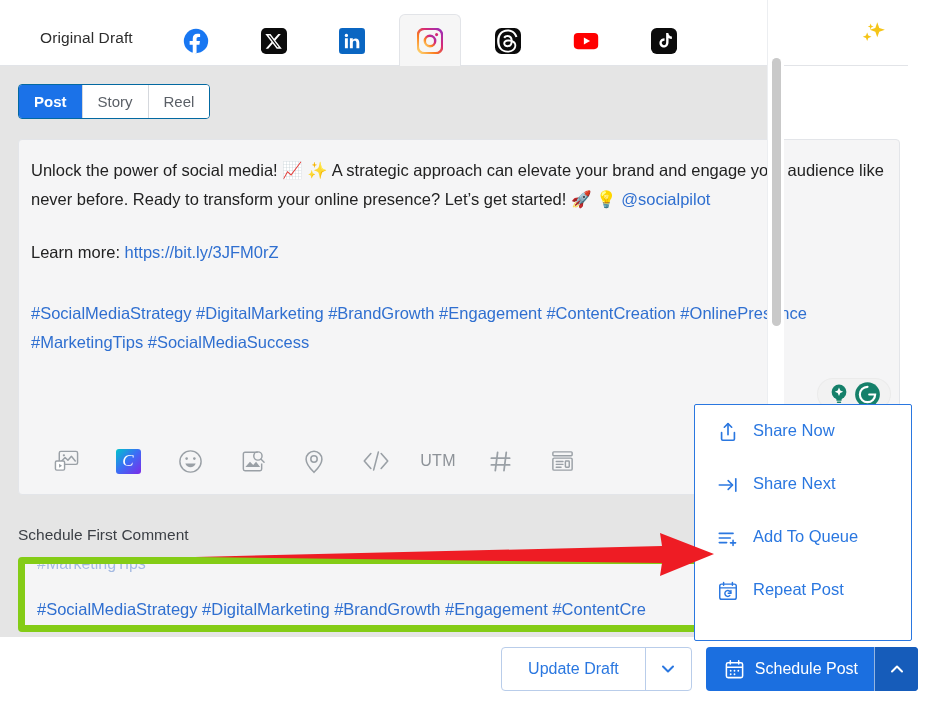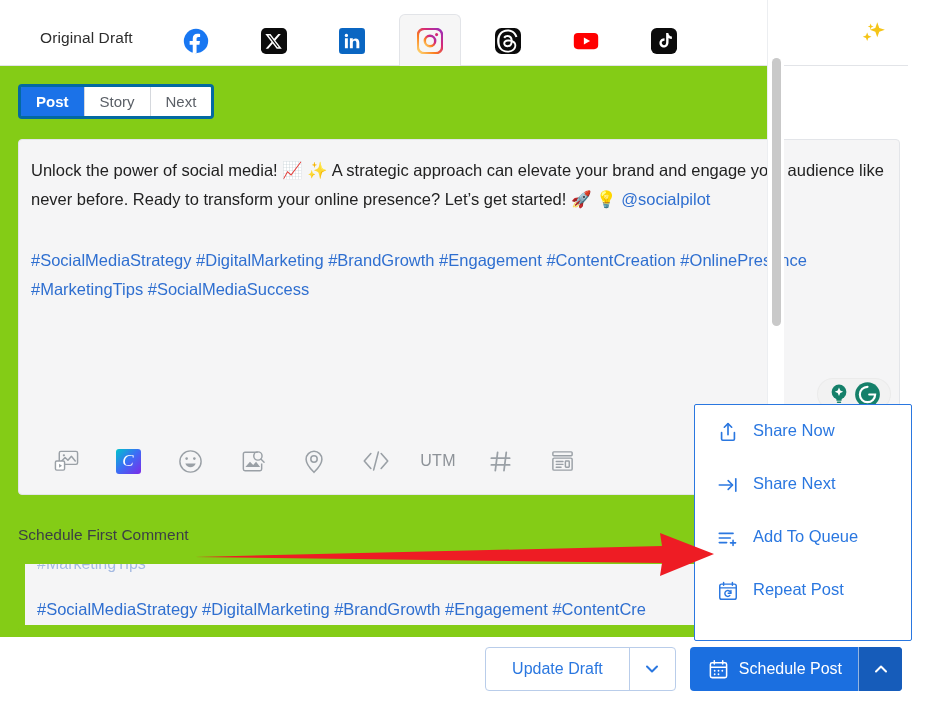--- a/index.html
+++ b/index.html
@@ -2,21 +2,21 @@
 <html><head>
 <meta charset="utf-8">
 <style>
   * { box-sizing: border-box; margin: 0; padding: 0; }
   html, body {
     width: 926px; height: 701px;
     font-family: "Liberation Sans", sans-serif;
     background: #ffffff;
     overflow: hidden;
   }
-  #app { position: relative; width: 784px; height: 701px; background:#84cc16; }
+  #app { position: relative; width: 784px; height: 701px; background:#e5e5e5; }
 
   
   .tabbar {
     position: absolute; left: 0; top: 0; width: 908px; height: 66px;
     display: flex; align-items: flex-end;
     border-bottom: 1px solid #e2e4e8;
     background: #fff;
   }
   .draft-title {
     font-size: 15.5px; color: #2d2d2d; padding: 0 0 18px 40px;
@@ -40,21 +40,21 @@
   .plat-ico { width: 26px; height: 26px; display:block; }
   .ai-spark {
     position: absolute; right: 18px; top: 17px;
     width: 34px; height: 34px;
   }
 
   
   .ptype {
     position: absolute; left: 18px; top: 84px;
     display: flex; border-radius: 4px; overflow: hidden;
-    border: 3px solid #0369a1; height: 35px; text-align: right;
+    border: 1px solid #0369a1; height: 35px; text-align: right;
   }
   .ptype-btn {
     padding: 0 15px; height: 100%;
     display: flex; align-items: center; justify-content: center;
     font-size: 15px; color: #5a5f66; background: #fff;
     border-right: 1px solid #d5d8dd;
     cursor: pointer; white-space: nowrap;
   }
   .ptype-btn:last-child { border-right: none; }
   .ptype-btn.active { background: #1b72e8; color: #fff; font-weight: 600; }
@@ -124,21 +124,21 @@
   .fc-tags {
     position: absolute; left: 12px; top: 36px;
     font-size: 16.5px; color: #2f6fd0; white-space: nowrap;
   }
 
   
   .bottombar {
     position: absolute; left: 0; bottom: 0; width: 926px; height: 64px;
     background: #fff;
     display: flex; align-items: center; justify-content: flex-end;
-    padding-right: 24px; gap: 14px;
+    padding-right: 8px; gap: 14px;
   }
   .btn-draft {
     display: flex; align-items: center; height: 44px;
     border: 1px solid #b9cdea; border-radius: 4px; overflow: hidden;
     background: #fff;
   }
   .btn-draft-main {
     padding: 0 26px; height: 100%; display: flex; align-items: center;
     font-size: 16px; color: #2a77e0; white-space: nowrap; cursor: pointer;
   }
@@ -267,26 +267,27 @@
     <svg class="ai-spark" viewBox="0 0 32 32">
       <path d="M20 5l1.9 5.3L27.2 12l-5.3 1.8L20 19l-1.8-5.2L13 12l5.2-1.7L20 5z" fill="#F5C518"></path>
       <path d="M10.5 14.5l1.1 3 3 1.1-3 1.1-1.1 3-1.1-3-3-1.1 3-1.1 1.1-3z" fill="#F5C518"></path>
       <path d="M13.8 6.2l.72 2 2 .73-2 .72-.72 2-.73-2-2-.72 2-.73.73-2z" fill="#F5C518"></path>
     </svg>
   </div>
 
   <div class="ptype">
     <div class="ptype-btn active">Post</div>
     <div class="ptype-btn">Story</div>
-    <div class="ptype-btn">Next</div>
+    <div class="ptype-btn">Reel</div>
   </div>
 
   <div class="composer">
     <div class="compose-text">
       <p><span>Unlock the power of social media! </span><span class="emoji">📈</span> <span class="emoji">✨</span><span> A strategic approach can elevate your brand and engage your audience like never before. Ready to transform your online presence? Let’s get started! </span><span class="emoji">🚀</span> <span class="emoji">💡</span> <span class="lnk">@socialpilot</span></p>
+      <p style="margin-top:24px"><span>Learn more: </span><span class="lnk">https://bit.ly/3JFM0rZ</span></p>
       <p style="margin-top:32px" class="htag">#SocialMediaStrategy #DigitalMarketing #BrandGrowth #Engagement #ContentCreation #OnlinePresence #MarketingTips #SocialMediaSuccess</p>
     </div>
 
     <div class="grammarly">
       <svg width="24" height="24" viewBox="0 0 24 24">
         <circle cx="12" cy="10" r="7.4" fill="#15806a"></circle>
         <rect x="9.2" y="17" width="5.6" height="1.7" rx=".8" fill="#15806a"></rect>
         <rect x="9.8" y="19.4" width="4.4" height="1.5" rx=".7" fill="#15806a"></rect>
         <path d="M12 5.6l1.3 2.9 2.9 1.3-2.9 1.3-1.3 2.9-1.3-2.9-2.9-1.3 2.9-1.3L12 5.6z" fill="#fff"></path>
       </svg>

